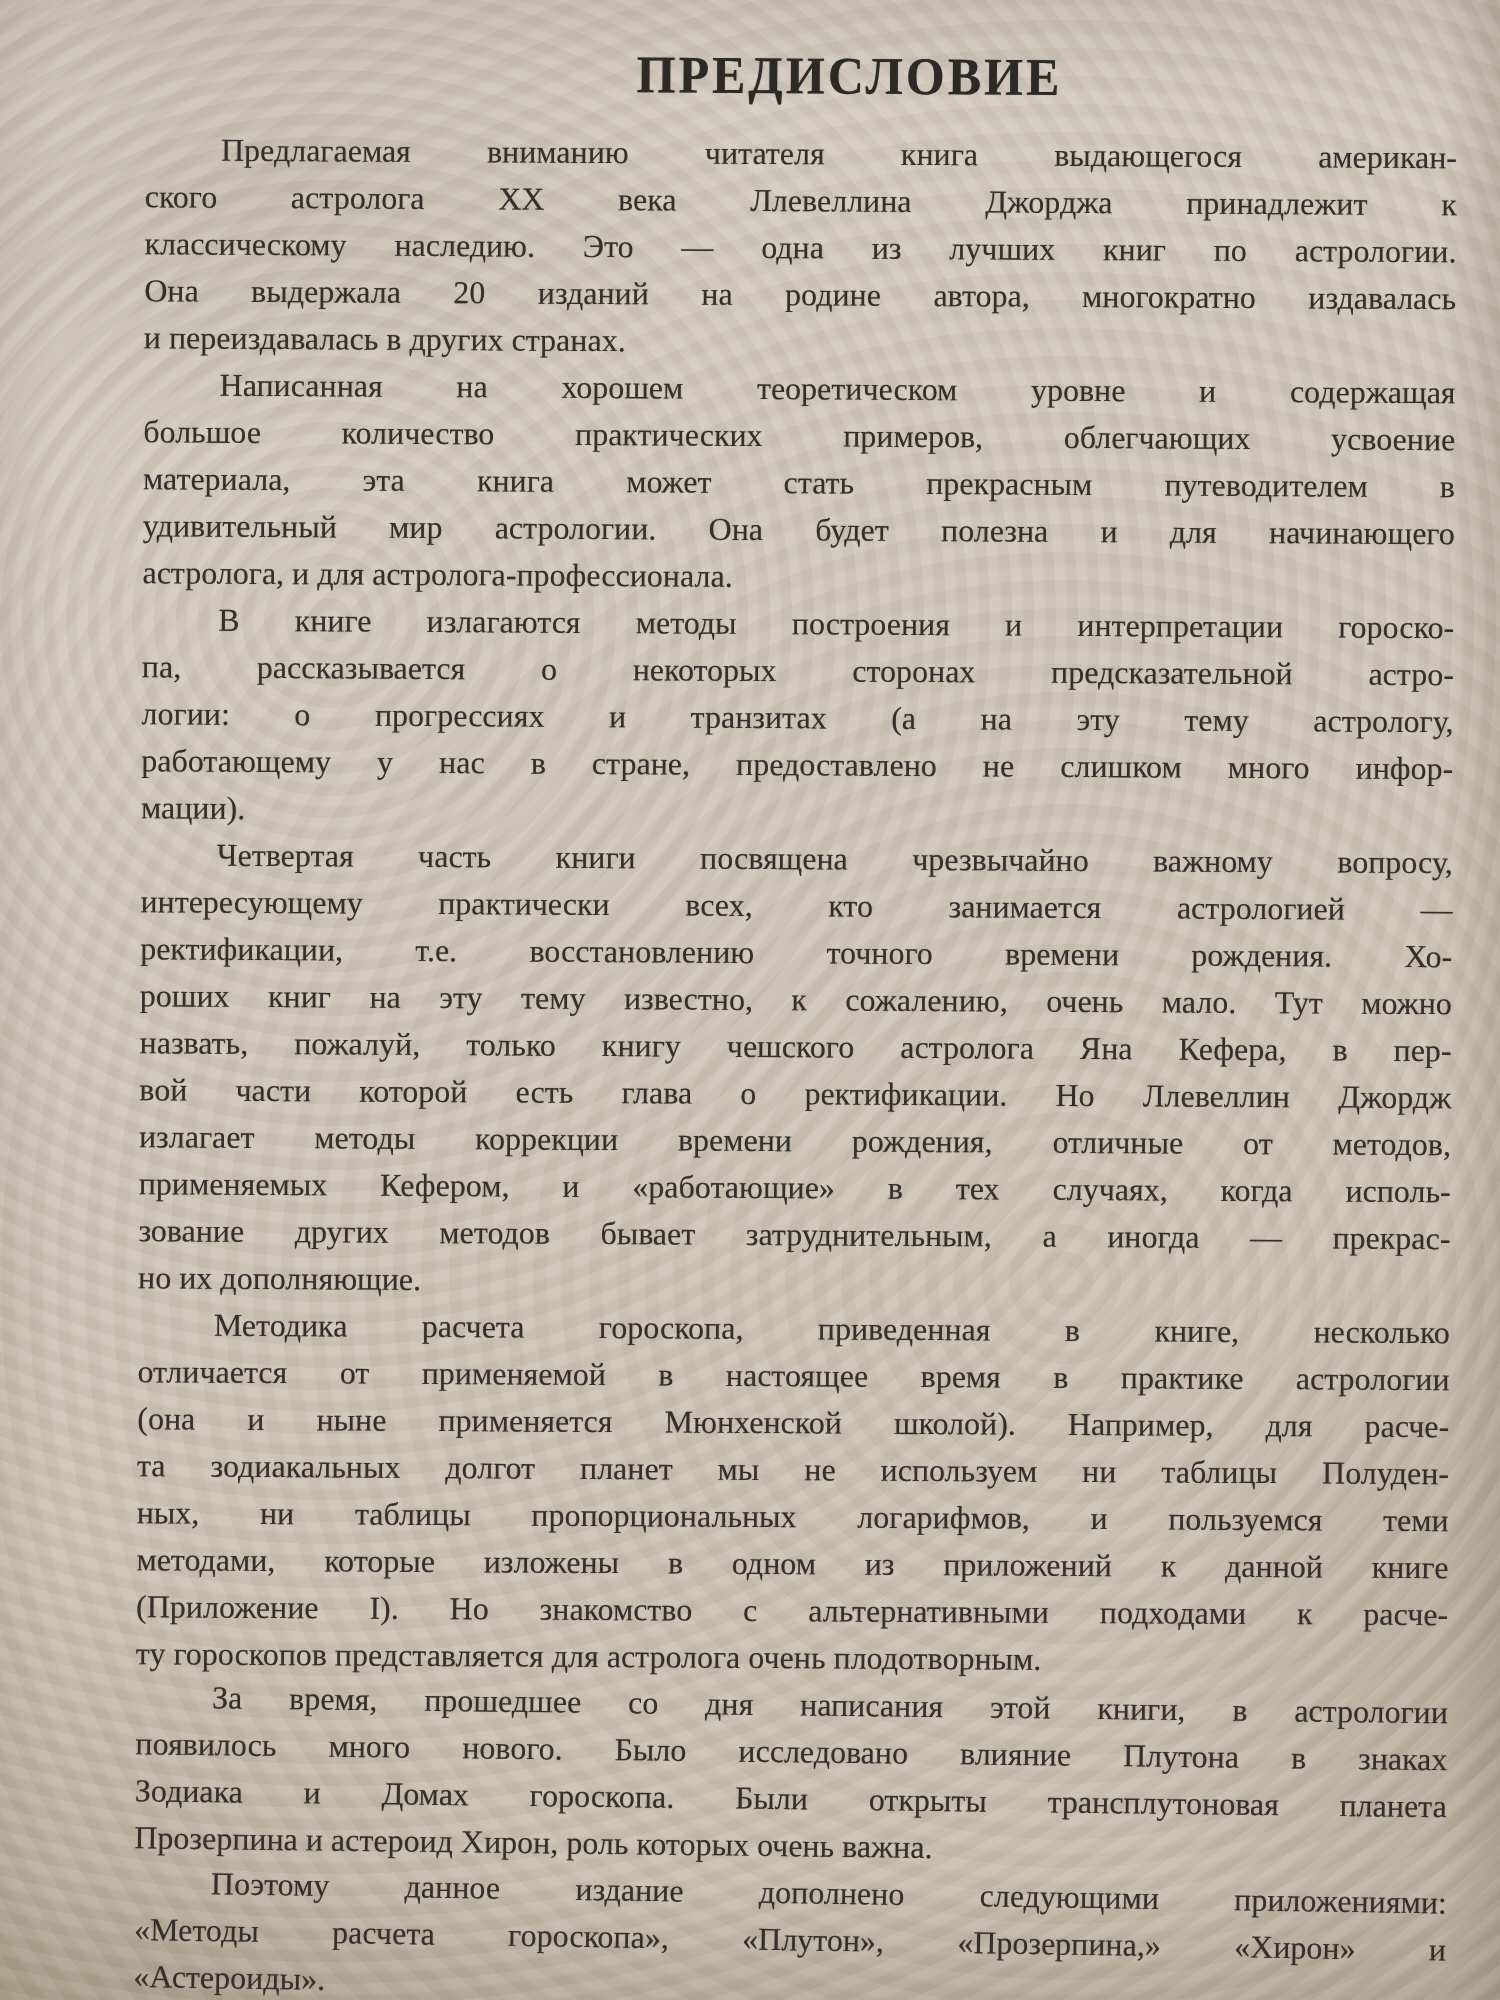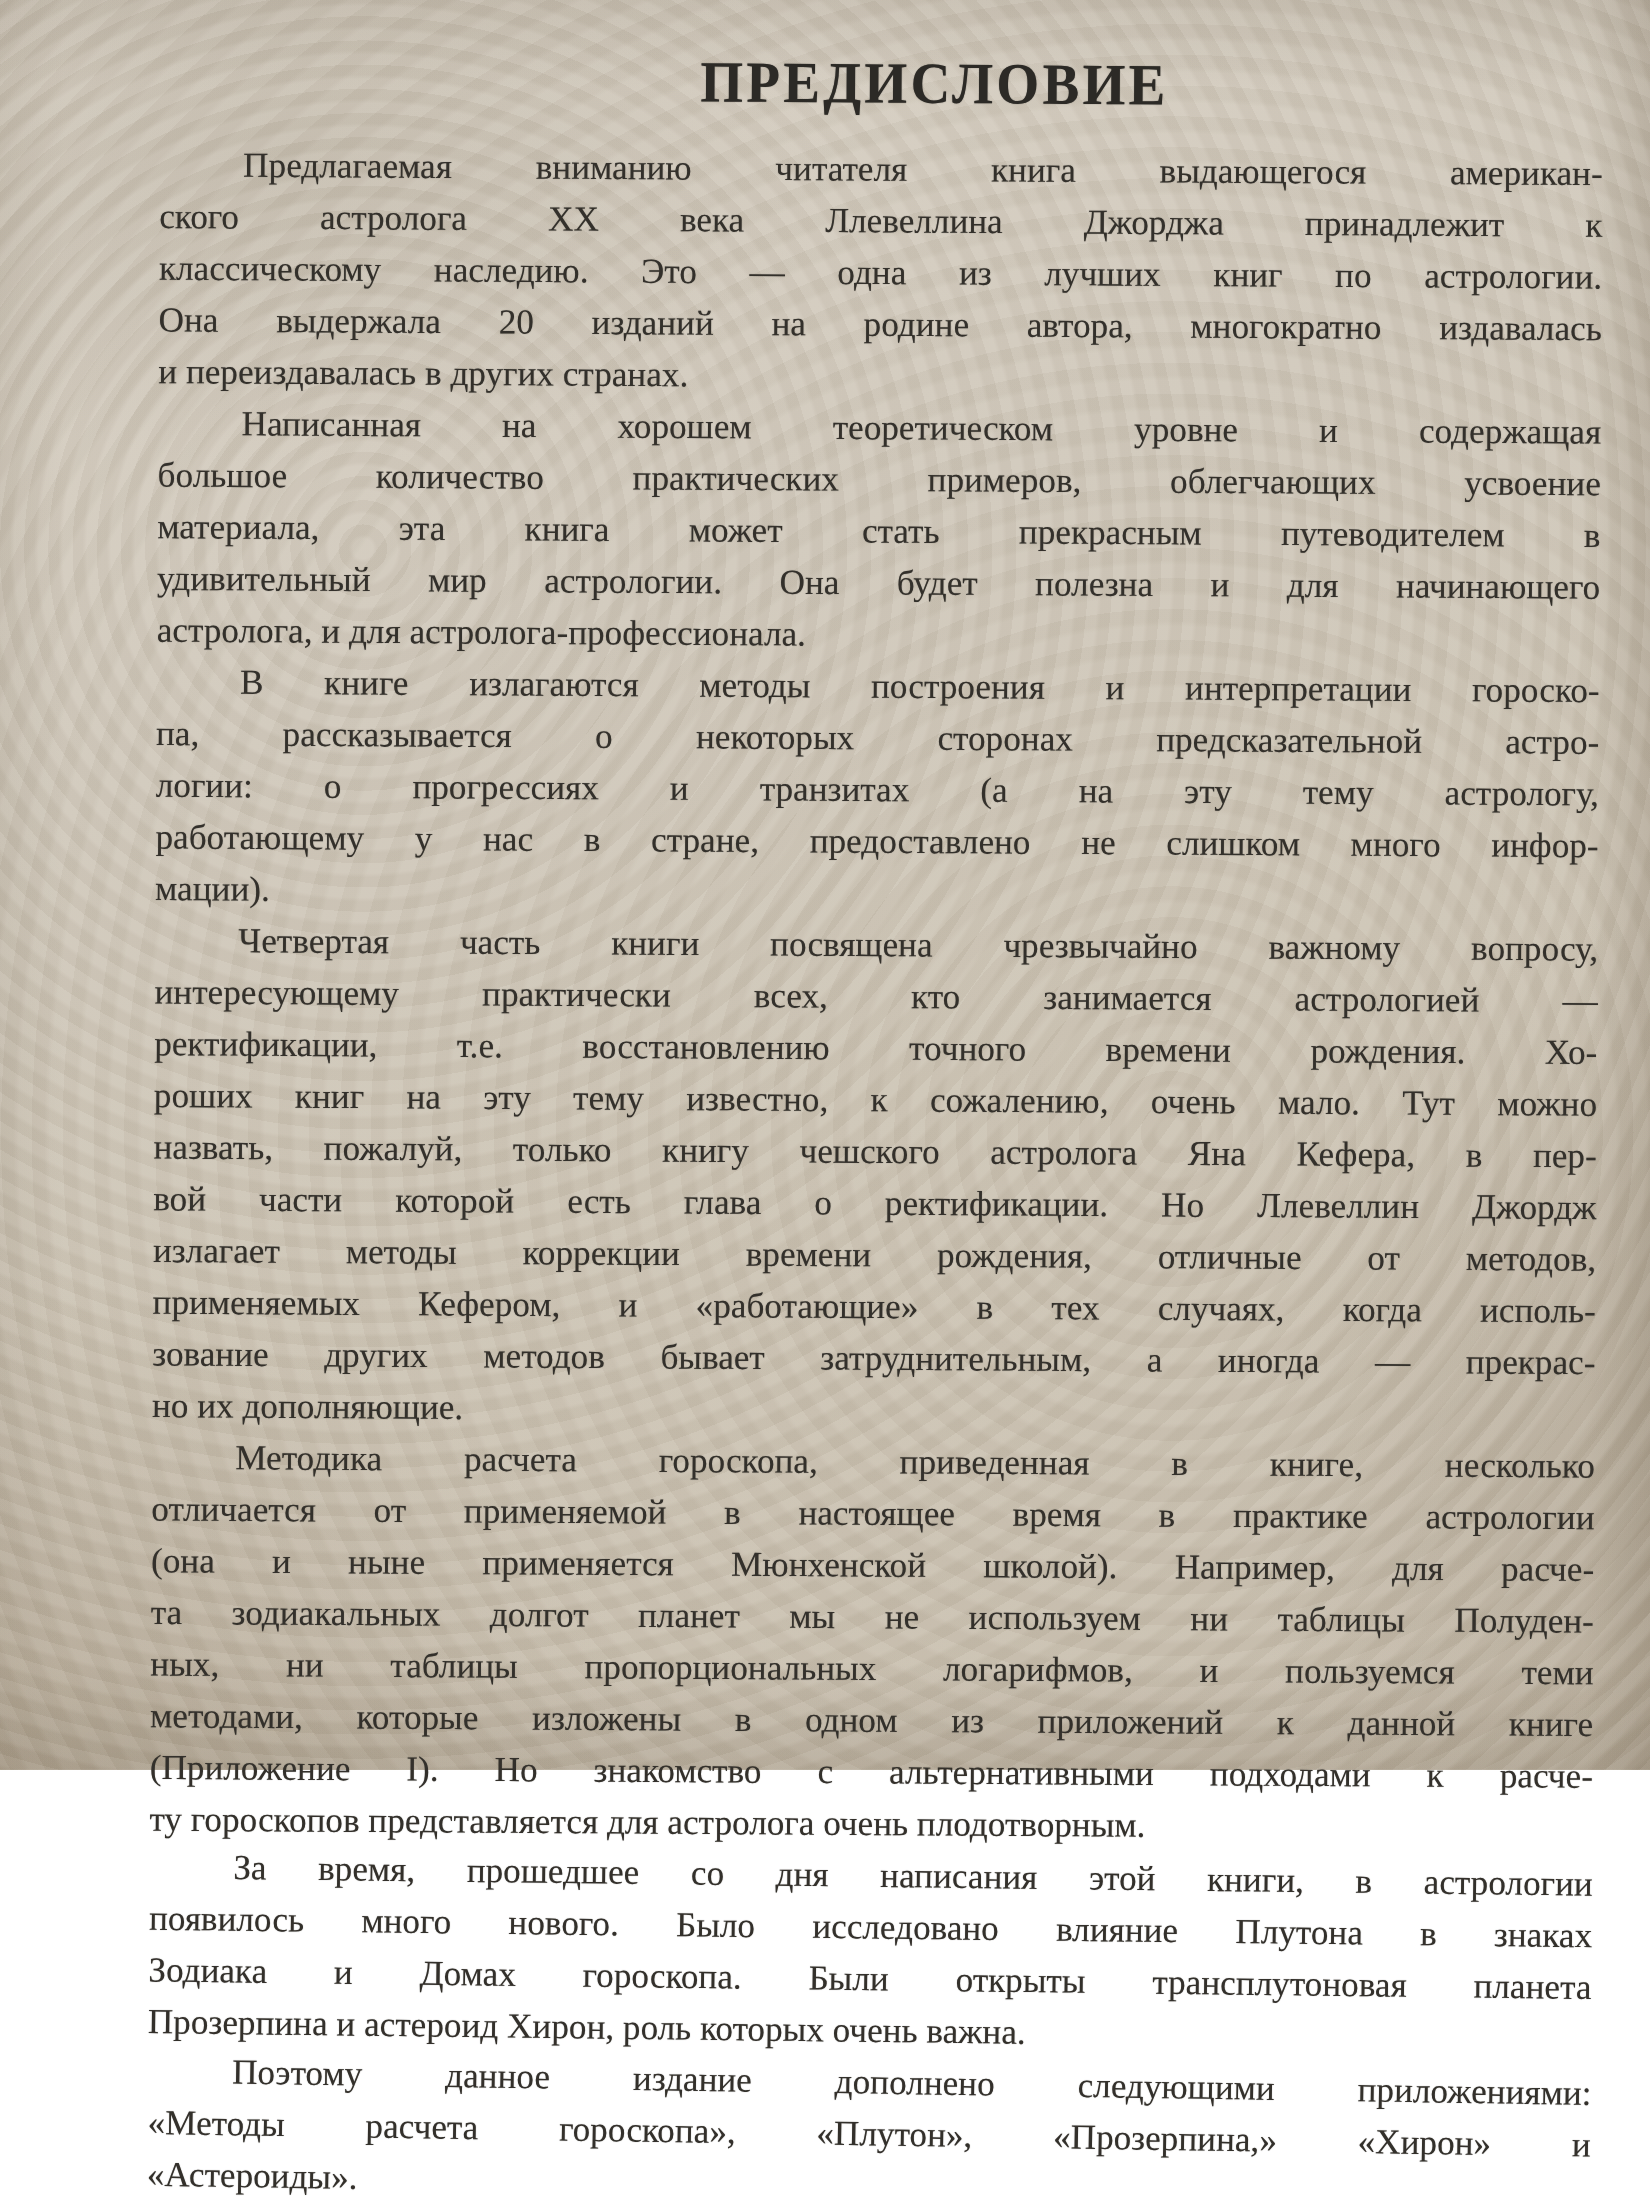--- a/index.html
+++ b/index.html
@@ -6,21 +6,21 @@
   body {
     width: 1500px;
     height: 2000px;
     overflow: hidden;
     font-family: "Liberation Serif", "DejaVu Serif", serif;
   }
 
   .page {
     position: relative;
     width: 1500px;
-    height: 1609px;
+    height: 2000px;
     background:
       radial-gradient(ellipse 700px 400px at 18% 9%, rgba(148,138,120,0.22), rgba(148,138,120,0) 70%),
       radial-gradient(ellipse 900px 700px at 0% 100%, rgba(130,112,88,0.28), rgba(130,112,88,0) 65%),
       radial-gradient(ellipse 600px 900px at 100% 85%, rgba(120,104,82,0.20), rgba(120,104,82,0) 60%),
       linear-gradient(to right, rgba(110,96,76,0.10) 0%, rgba(110,96,76,0) 4%, rgba(110,96,76,0) 96%, rgba(110,96,76,0.22) 100%),
       linear-gradient(to bottom, rgba(120,108,90,0.14) 0%, rgba(120,108,90,0) 5%, rgba(120,108,90,0) 94%, rgba(110,96,76,0.20) 100%),
       linear-gradient(160deg, #d6cec1 0%, #cfc7b9 35%, #ccc3b3 60%, #c6bcab 100%);
   }
   
   .page::before {

